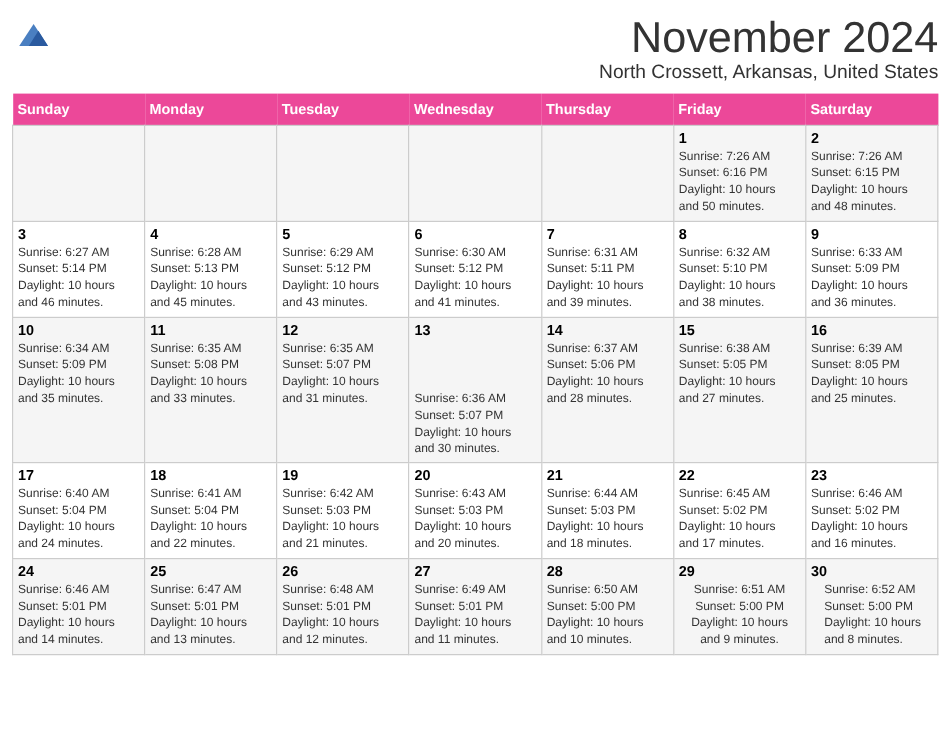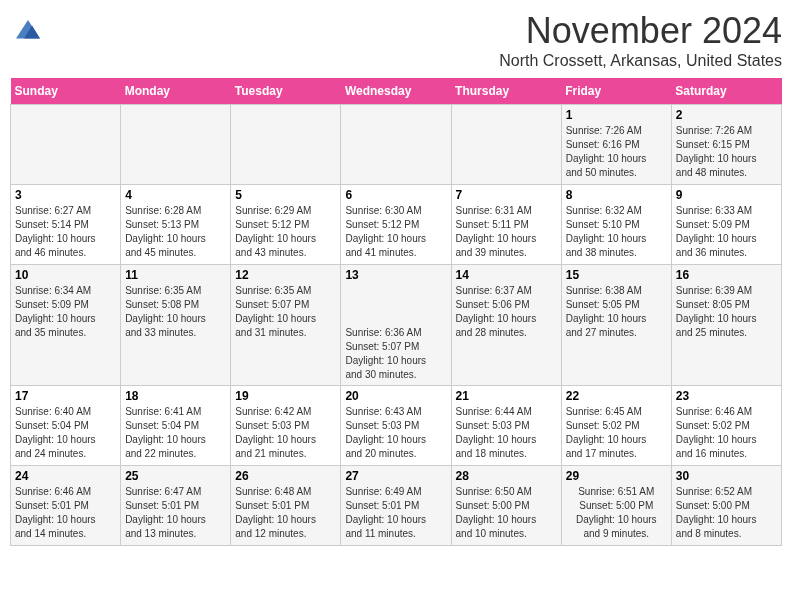--- a/index.html
+++ b/index.html
@@ -333,20 +333,20 @@
         </td>
         <td>
           <span class="day-num">29</span>
           <div class="day-info" style="white-space: pre-line; text-align: center;">Sunrise: 6:51 AM
 Sunset: 5:00 PM
 Daylight: 10 hours
 and 9 minutes.</div>
         </td>
         <td>
           <span class="day-num">30</span>
-          <div class="day-info" style="white-space: pre-line;">Sunrise: 6:52 AM
+          <div class="day-info" style="white-space: pre-line; margin-left: 11px;">Sunrise: 6:52 AM
 Sunset: 5:00 PM
 Daylight: 10 hours
 and 8 minutes.</div>
         </td>
       </tr>
     </tbody>
 </table>
 
 </body></html>

